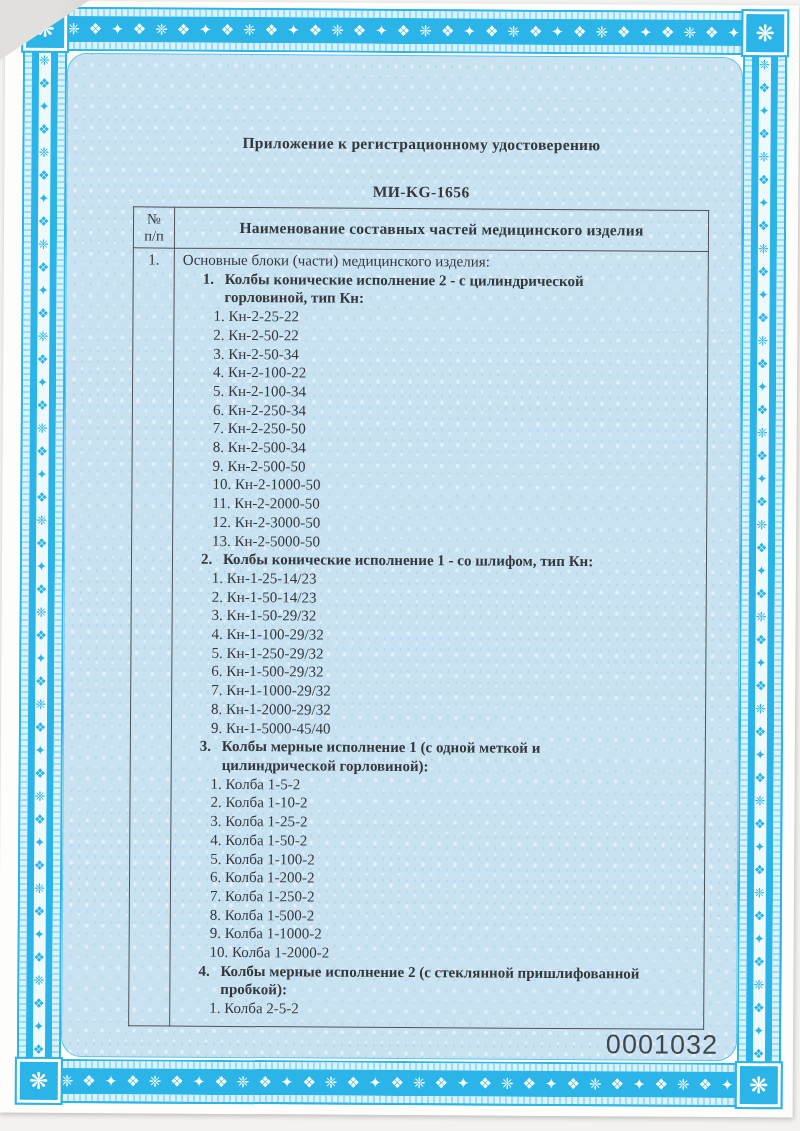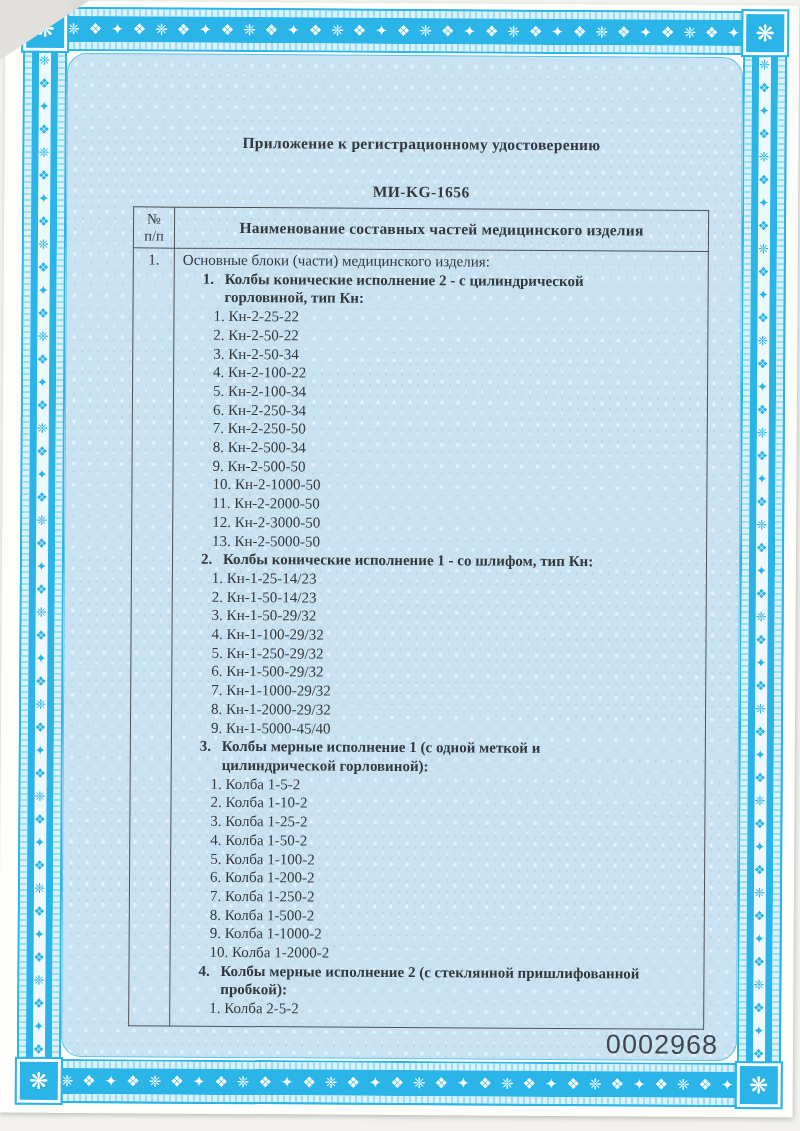--- a/index.html
+++ b/index.html
@@ -227,18 +227,18 @@
                     <div class="item">9. Колба 1-1000-2</div>
                     <div class="item">10. Колба 1-2000-2</div>
                     <div class="section-head"><span class="marker">4.</span><span class="stitle">Колбы мерные исполнение 2 (с стеклянной пришлифованной пробкой):</span></div>
                     <div class="item">1. Колба 2-5-2</div>
                   </div>
               </td>
             </tr>
           </tbody>
         </table>
       </div>
-      <div class="serial">0002968</div>
+      <div class="serial">0001032</div>
     </div>
   </div>
 
   <div class="fold"></div>
 </div>
 
 </body></html>

